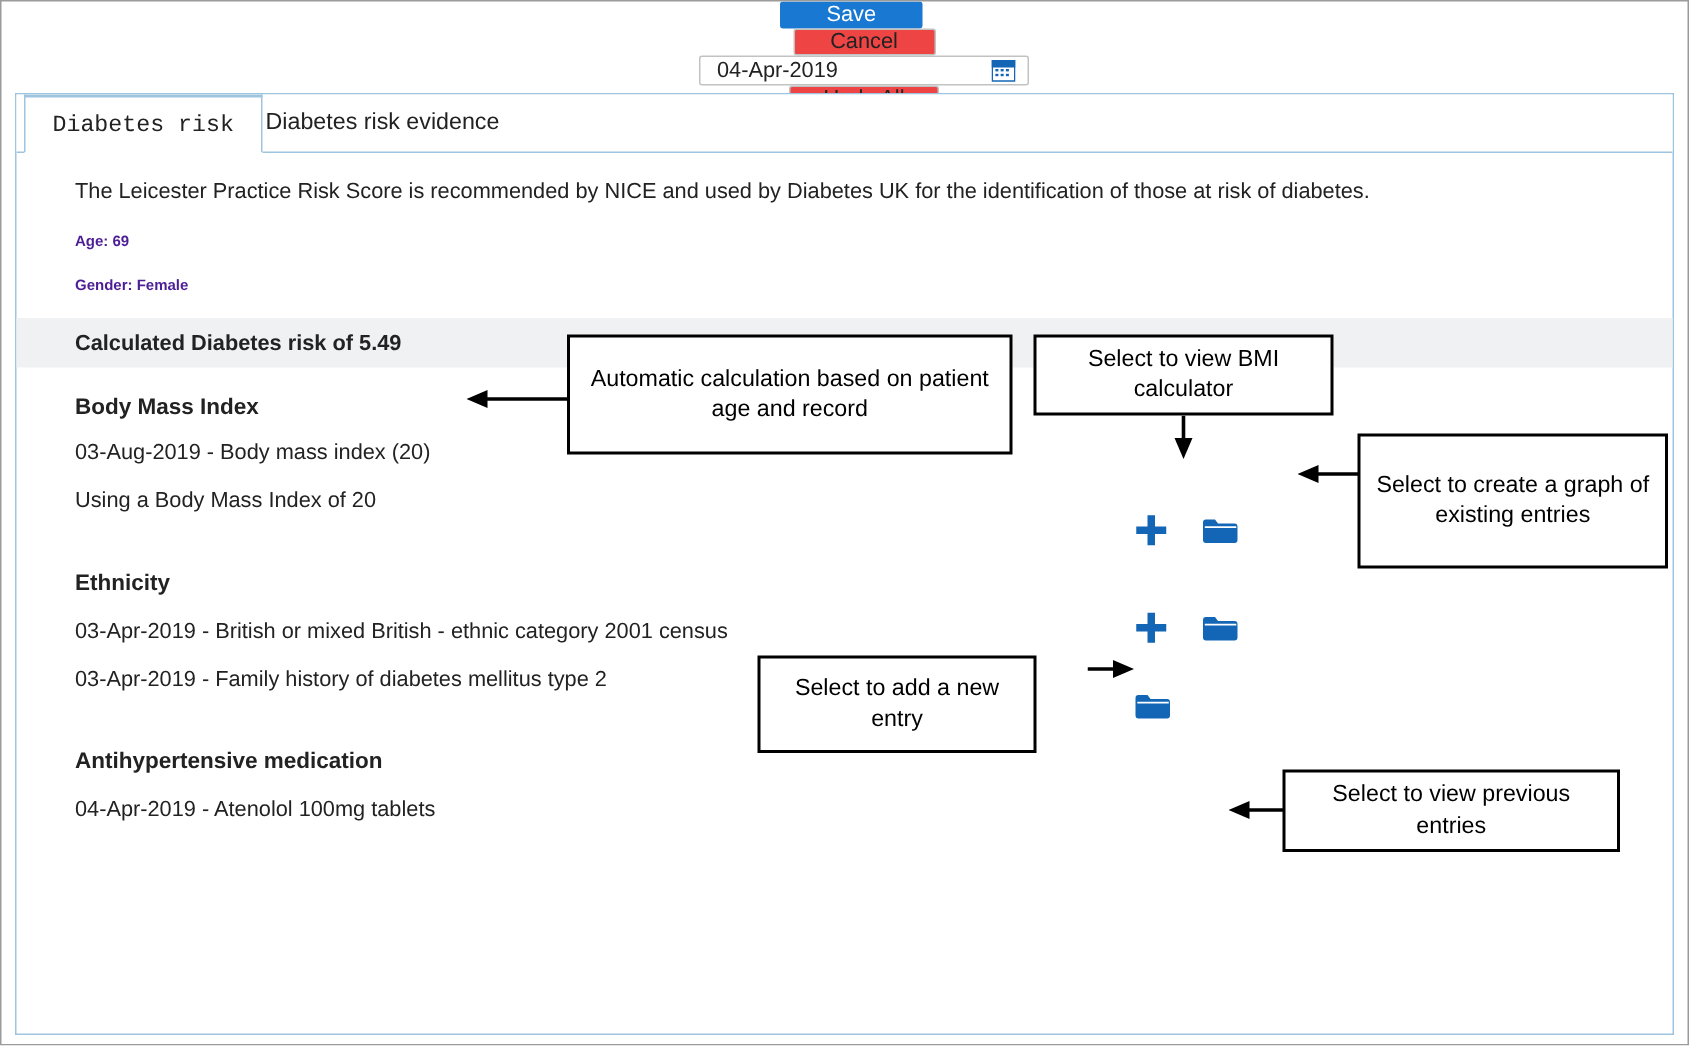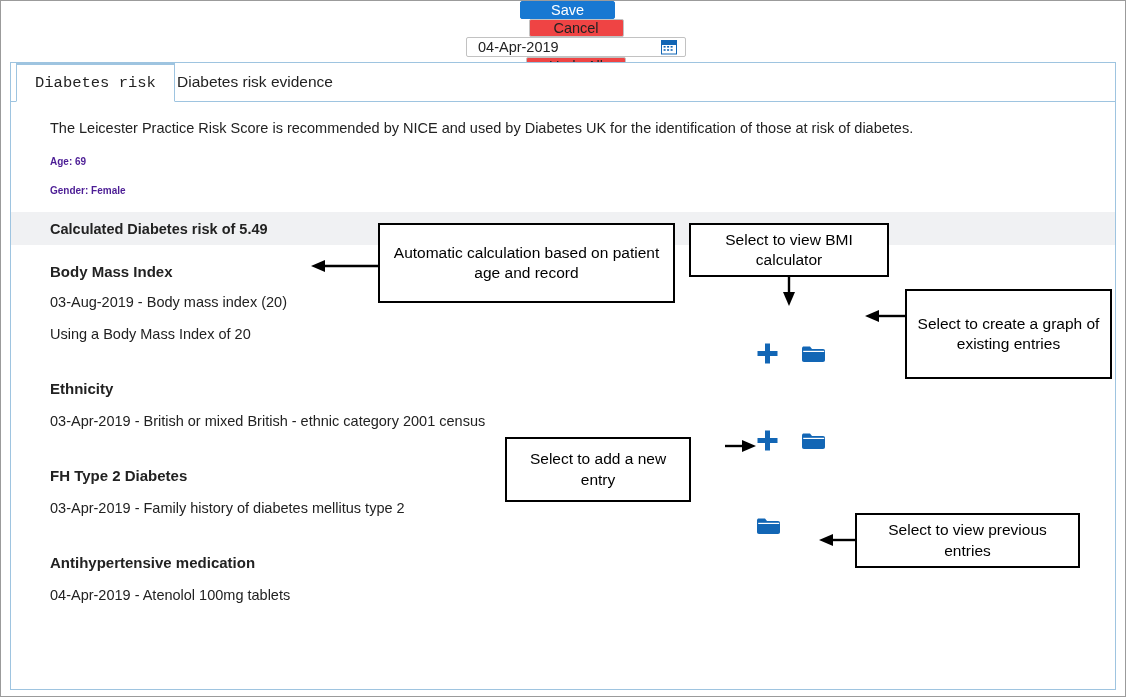--- a/index.html
+++ b/index.html
@@ -303,21 +303,20 @@
           <span class="icon-btn">
             <svg width="25" height="20" viewBox="0 0 25 20">
               <path d="M1 4.5 C1 3 1.6 2.4 3 2.4 L9 2.4 L11 5 L22 5 C23.4 5 24 5.8 24 7 L24 16 C24 17.3 23.3 18 22 18 L3 18 C1.7 18 1 17.3 1 16 Z" fill="#1266b5"></path>
               <path d="M2.2 7.4 L23.2 7.4" stroke="#ffffff" stroke-width="1.2"></path>
             </svg>
           </span>
         </div>
       </div>
 
       <div class="row">
-        <div class="section-title" style="margin-top:38px;">FH Type 2 Diabetes</div>
         <div class="section-detail" style="margin-top:16px;">03-Apr-2019 - Family history of diabetes mellitus type 2</div>
         <div class="icon-group" style="left:745px; top:-38px;">
           <span class="icon-btn">
             <svg width="23" height="23" viewBox="0 0 23 23">
               <path d="M9 1.5 H14 V9 H21.5 V14 H14 V21.5 H9 V14 H1.5 V9 H9 Z" fill="#1266b5"></path>
             </svg>
           </span>
           <span class="icon-btn">
             <svg width="25" height="20" viewBox="0 0 25 20">
               <path d="M1 4.5 C1 3 1.6 2.4 3 2.4 L9 2.4 L11 5 L22 5 C23.4 5 24 5.8 24 7 L24 16 C24 17.3 23.3 18 22 18 L3 18 C1.7 18 1 17.3 1 16 Z" fill="#1266b5"></path>

